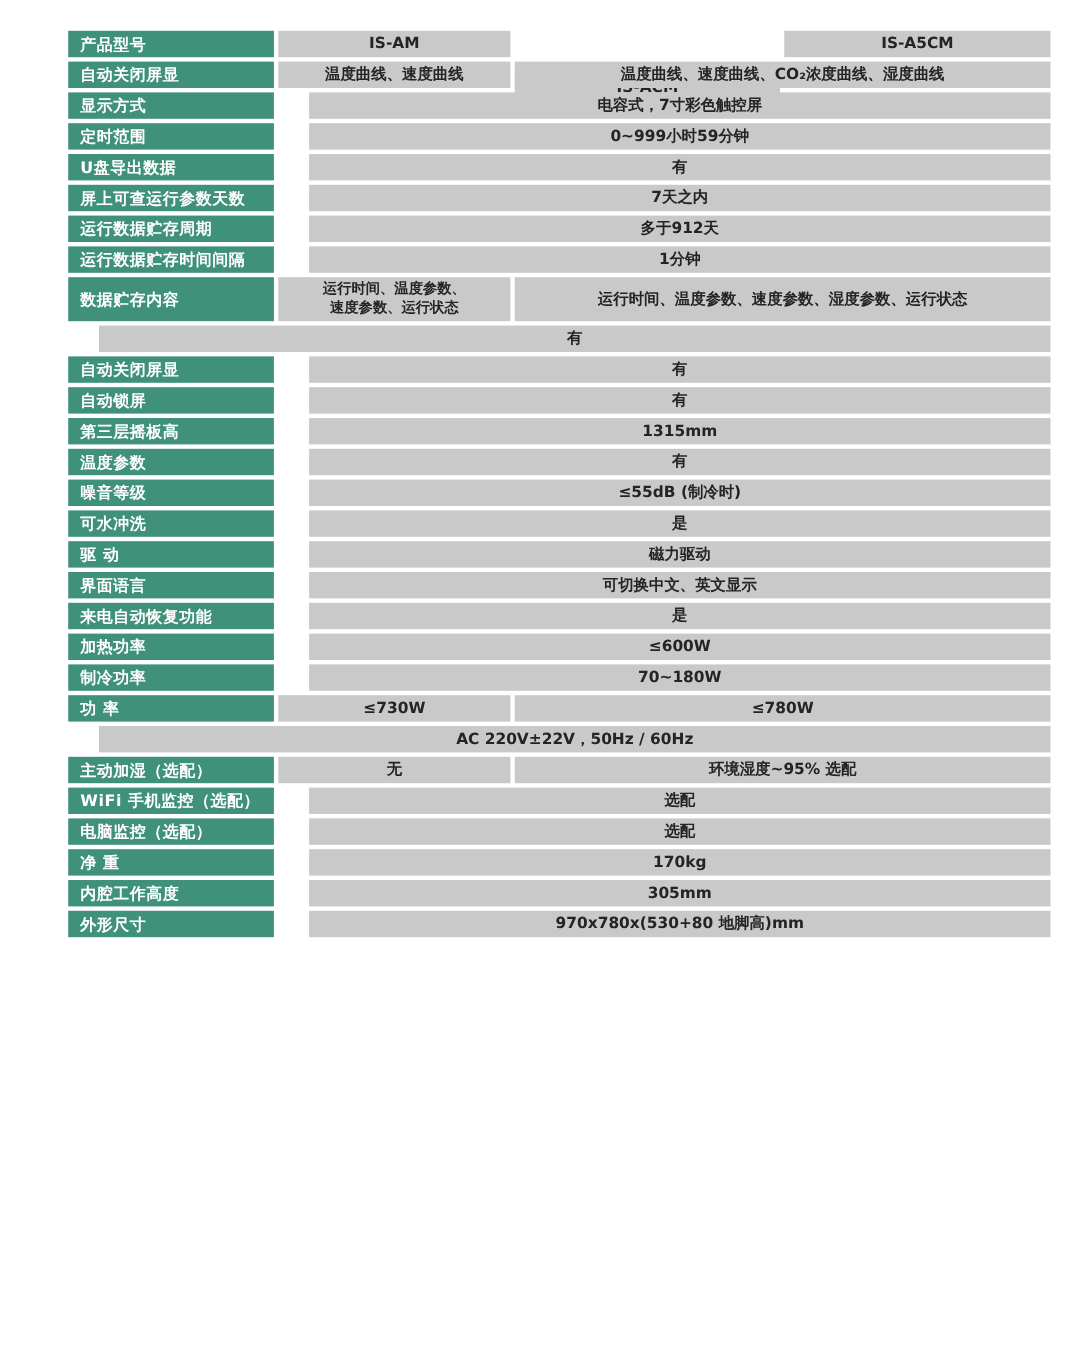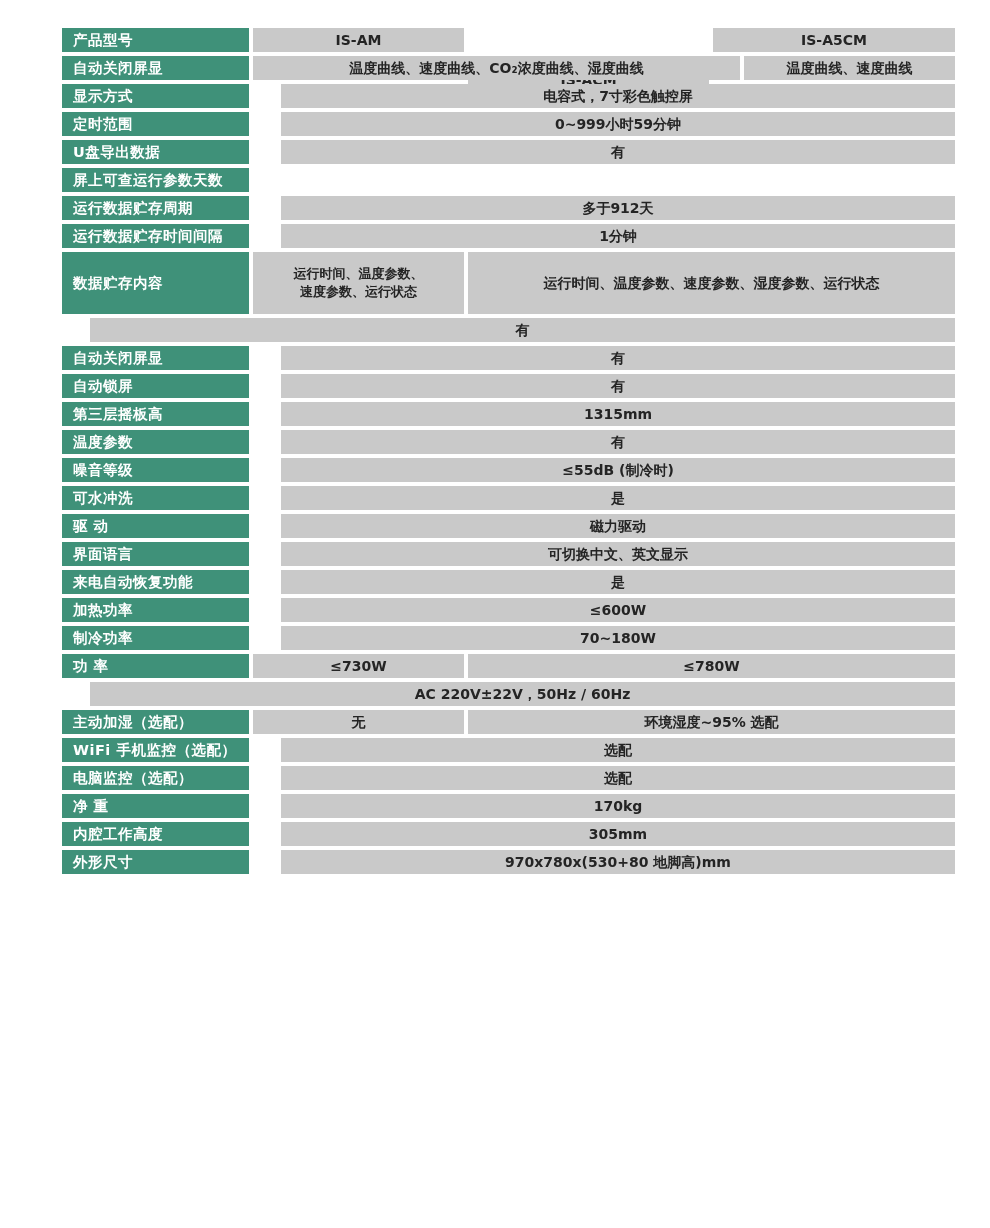--- a/index.html
+++ b/index.html
@@ -15,21 +15,21 @@
     left: 62px;
     top: 28px;
     width: 893px;
   }
   .row {
     display: flex;
     gap: 4px;
     height: 24px;
     margin-bottom: 4px;
   }
-  .row.tall { height: 62px; }
+  .row.tall { height: 40px; }
   .label-cell {
     flex: 0 0 187px;
     width: 187px;
     box-sizing: border-box;
     background: var(--accent, #3F9179);
     color: var(--label-text, #ffffff);
     display: flex;
     align-items: center;
     padding-left: 11px;
     font-size: 14.5px;
@@ -64,37 +64,38 @@
 
 <div class="table-wrap">
     <div class="row">
       <div class="label-cell">产品型号</div>
       <div class="value-cell c-first">IS-AM</div>
       <div class="value-cell c-mid">IS-ACM</div>
       <div class="value-cell c-last">IS-A5CM</div>
     </div>
     <div class="row">
       <div class="label-cell">自动关闭屏显</div>
+      <div class="value-cell c-first">温度曲线、速度曲线</div>
       <div class="value-cell c-rest">温度曲线、速度曲线、CO₂浓度曲线、湿度曲线</div>
-      <div class="value-cell c-first">温度曲线、速度曲线</div>
     </div>
     <div class="row">
       <div class="label-cell">显示方式</div>
       <div class="value-cell c-full">电容式，7寸彩色触控屏</div>
     </div>
     <div class="row">
       <div class="label-cell">定时范围</div>
       <div class="value-cell c-full">0~999小时59分钟</div>
     </div>
     <div class="row">
       <div class="label-cell">U盘导出数据</div>
       <div class="value-cell c-full">有</div>
     </div>
     <div class="row">
       <div class="label-cell">屏上可查运行参数天数</div>
+      <div class="value-cell c-full">7天之内</div>
     </div>
     <div class="row">
       <div class="label-cell">运行数据贮存周期</div>
       <div class="value-cell c-full">多于912天</div>
     </div>
     <div class="row">
       <div class="label-cell">运行数据贮存时间间隔</div>
       <div class="value-cell c-full">1分钟</div>
     </div>
     <div class="row tall">

